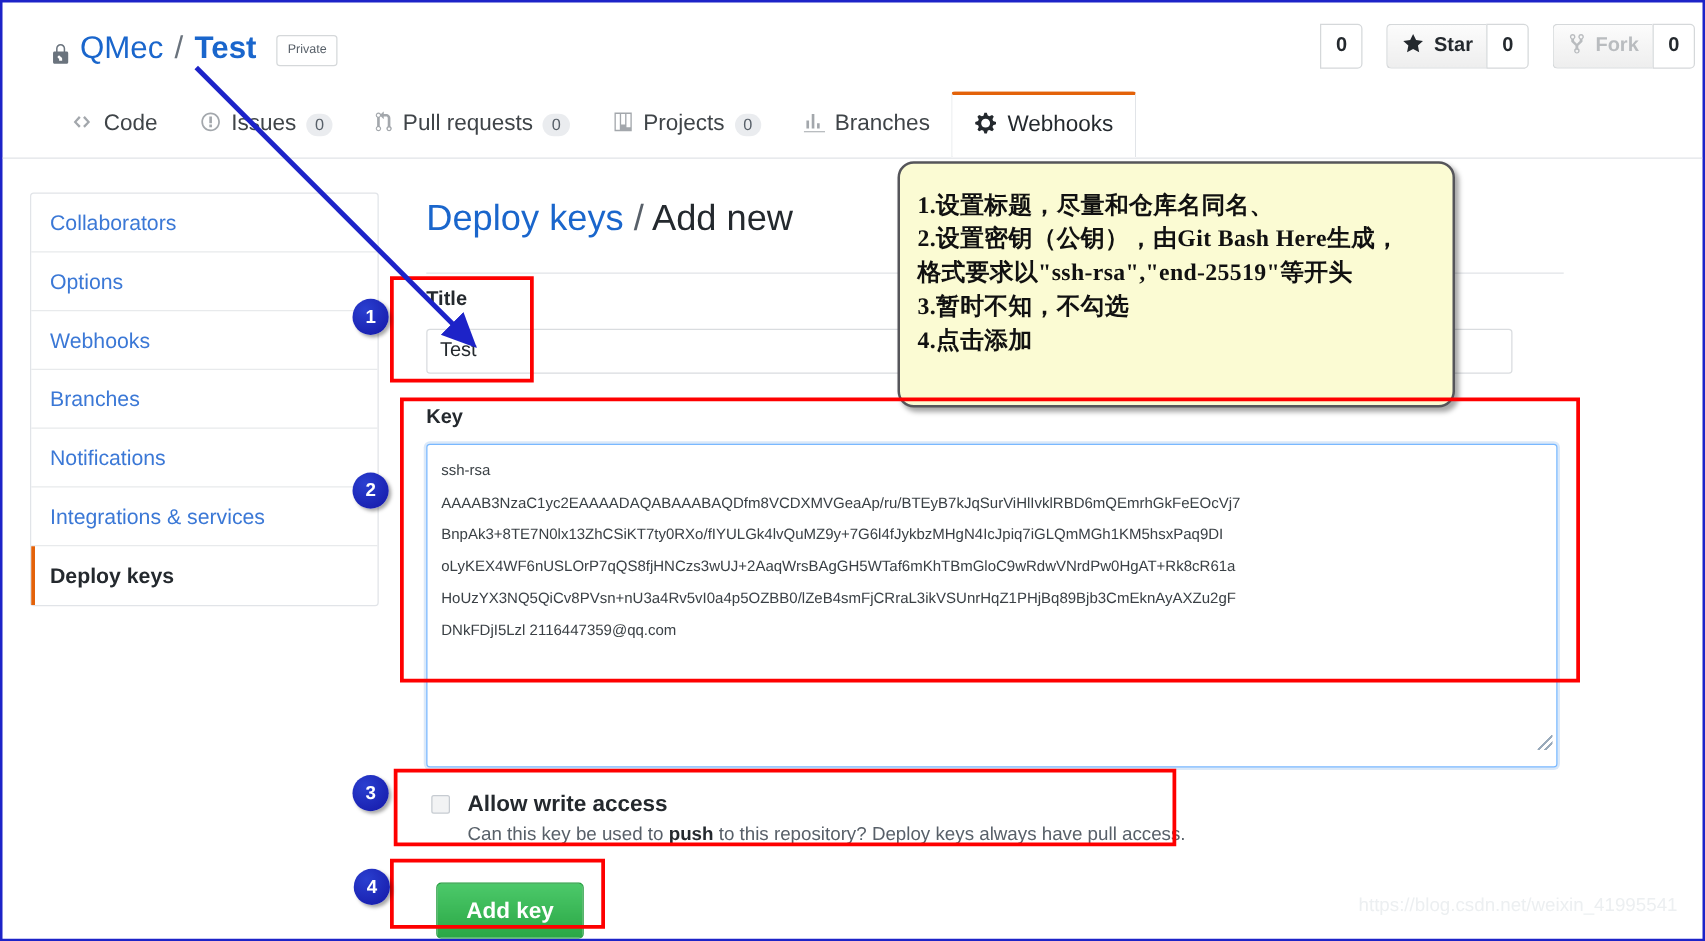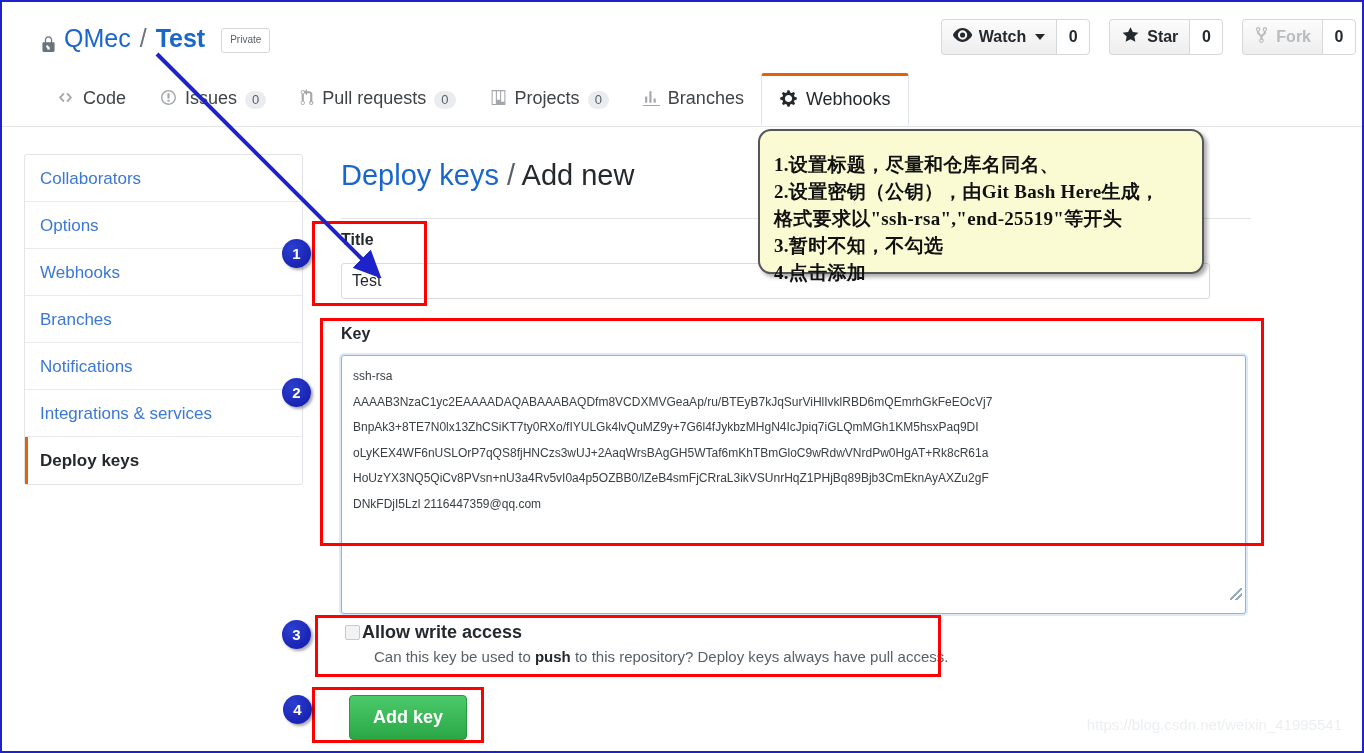--- a/index.html
+++ b/index.html
@@ -154,21 +154,21 @@
     white-space:pre;
     background:#fff;
     outline:none;
   }
   .resize-grip{
     position:absolute;left:1228px;top:586px;width:12px;height:12px;
     background:
       linear-gradient(135deg,transparent 45%,#9ab 45%,#9ab 55%,transparent 55%),
       linear-gradient(135deg,transparent 70%,#9ab 70%,#9ab 80%,transparent 80%);
   }
-  .checkrow{margin-top:8px;display:flex;align-items:center;gap:2px;padding-left:4px;}
+  .checkrow{margin-top:19px;display:flex;align-items:center;gap:14px;padding-left:4px;}
   .chkbox{
     width:15px;height:15px;box-sizing:border-box;
     border:1px solid #c6cbd1;border-radius:2px;background:#f2f3f4;
   }
   .chk-label{font-size:18px;font-weight:bold;color:#24292e;}
   .chk-help{
     margin-top:2px;padding-left:33px;
     font-size:15px;color:#586069;line-height:24px;
   }
   .chk-help b{color:#24292e;}
@@ -176,21 +176,21 @@
     margin-top:26px;margin-left:8px;
     background:linear-gradient(#4cc96a,#2aa745);
     border:1px solid #1f9c3b;border-radius:4px;
     color:#fff;font-size:18px;font-weight:bold;
     padding:11px 23px;
     font-family:"Liberation Sans","DejaVu Sans",sans-serif;
     cursor:pointer;
   }
   
   .note-box{
-    position:absolute;left:756px;top:127px;width:446px;height:145px;
+    position:absolute;left:716px;top:127px;width:446px;height:197px;
     box-sizing:border-box;
     background:#fbfbd3;
     border:2px solid #55555a;
     border-radius:13px;
     box-shadow:3px 3px 4px rgba(0,0,0,.35);
     padding:20px 16px 0 14px;
     font-family:"Liberation Serif","DejaVu Serif",serif;
     font-size:19px;line-height:27px;
     color:#111;
     font-weight:bold;
@@ -226,29 +226,20 @@
           </svg>
       </span>
       <span class="repo-owner">QMec</span>
       <span class="repo-slash">/</span>
       <span class="repo-name">Test</span>
       <span class="private-badge">Private</span>
     </div>
 
     <div class="repo-actions">
       <div class="btn-group">
-        <div class="btn-main">
-          <span>
-            <svg width="19" height="14" viewBox="0 0 16 12">
-                <path fill="#24292e" d="M8.06 0C4.2 0 1.39 3.11.16 5.05a1.78 1.78 0 0 0 0 1.9C1.4 8.89 4.2 12 8.06 12s6.67-3.11 7.9-5.05a1.78 1.78 0 0 0 0-1.9C14.73 3.11 11.92 0 8.06 0zm0 10a4 4 0 1 1 0-8 4 4 0 0 1 0 8zm0-6.2a2.2 2.2 0 1 0 0 4.4 2.2 2.2 0 0 0 0-4.4z"></path>
-              </svg>
-          </span>
-          <span>Watch</span>
-          <span class="caret"></span>
-        </div>
         <div class="btn-count">0</div>
       </div>
 
       <div class="btn-group">
         <div class="btn-main">
           <span>
             <svg width="19" height="18" viewBox="0 0 14 16">
                 <path fill="#24292e" d="M14 6l-4.9-.64L7 1 4.9 5.36 0 6l3.6 3.26L2.67 14 7 11.67 11.33 14l-.93-4.74z"></path>
               </svg>
           </span>

